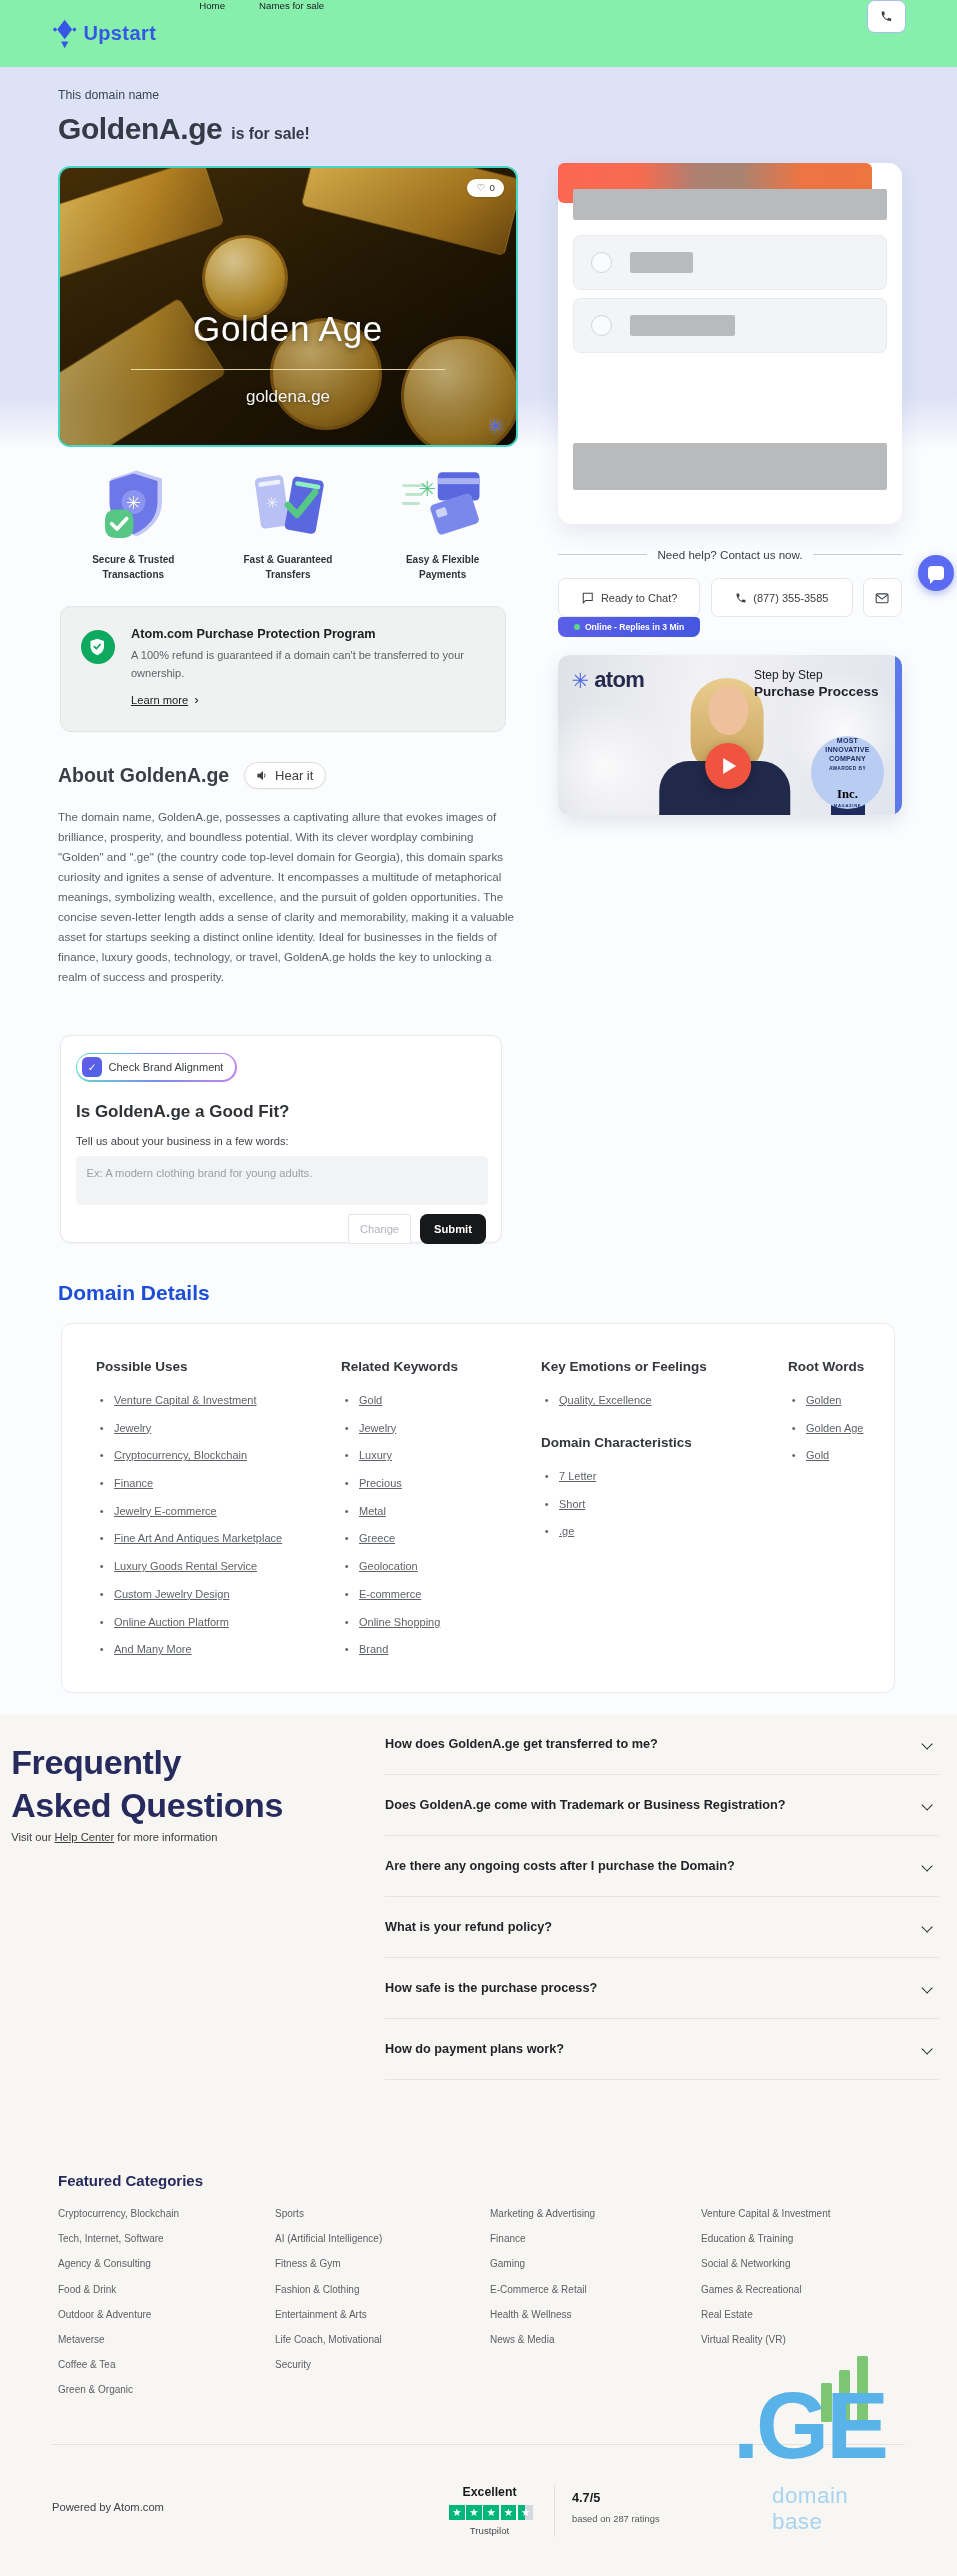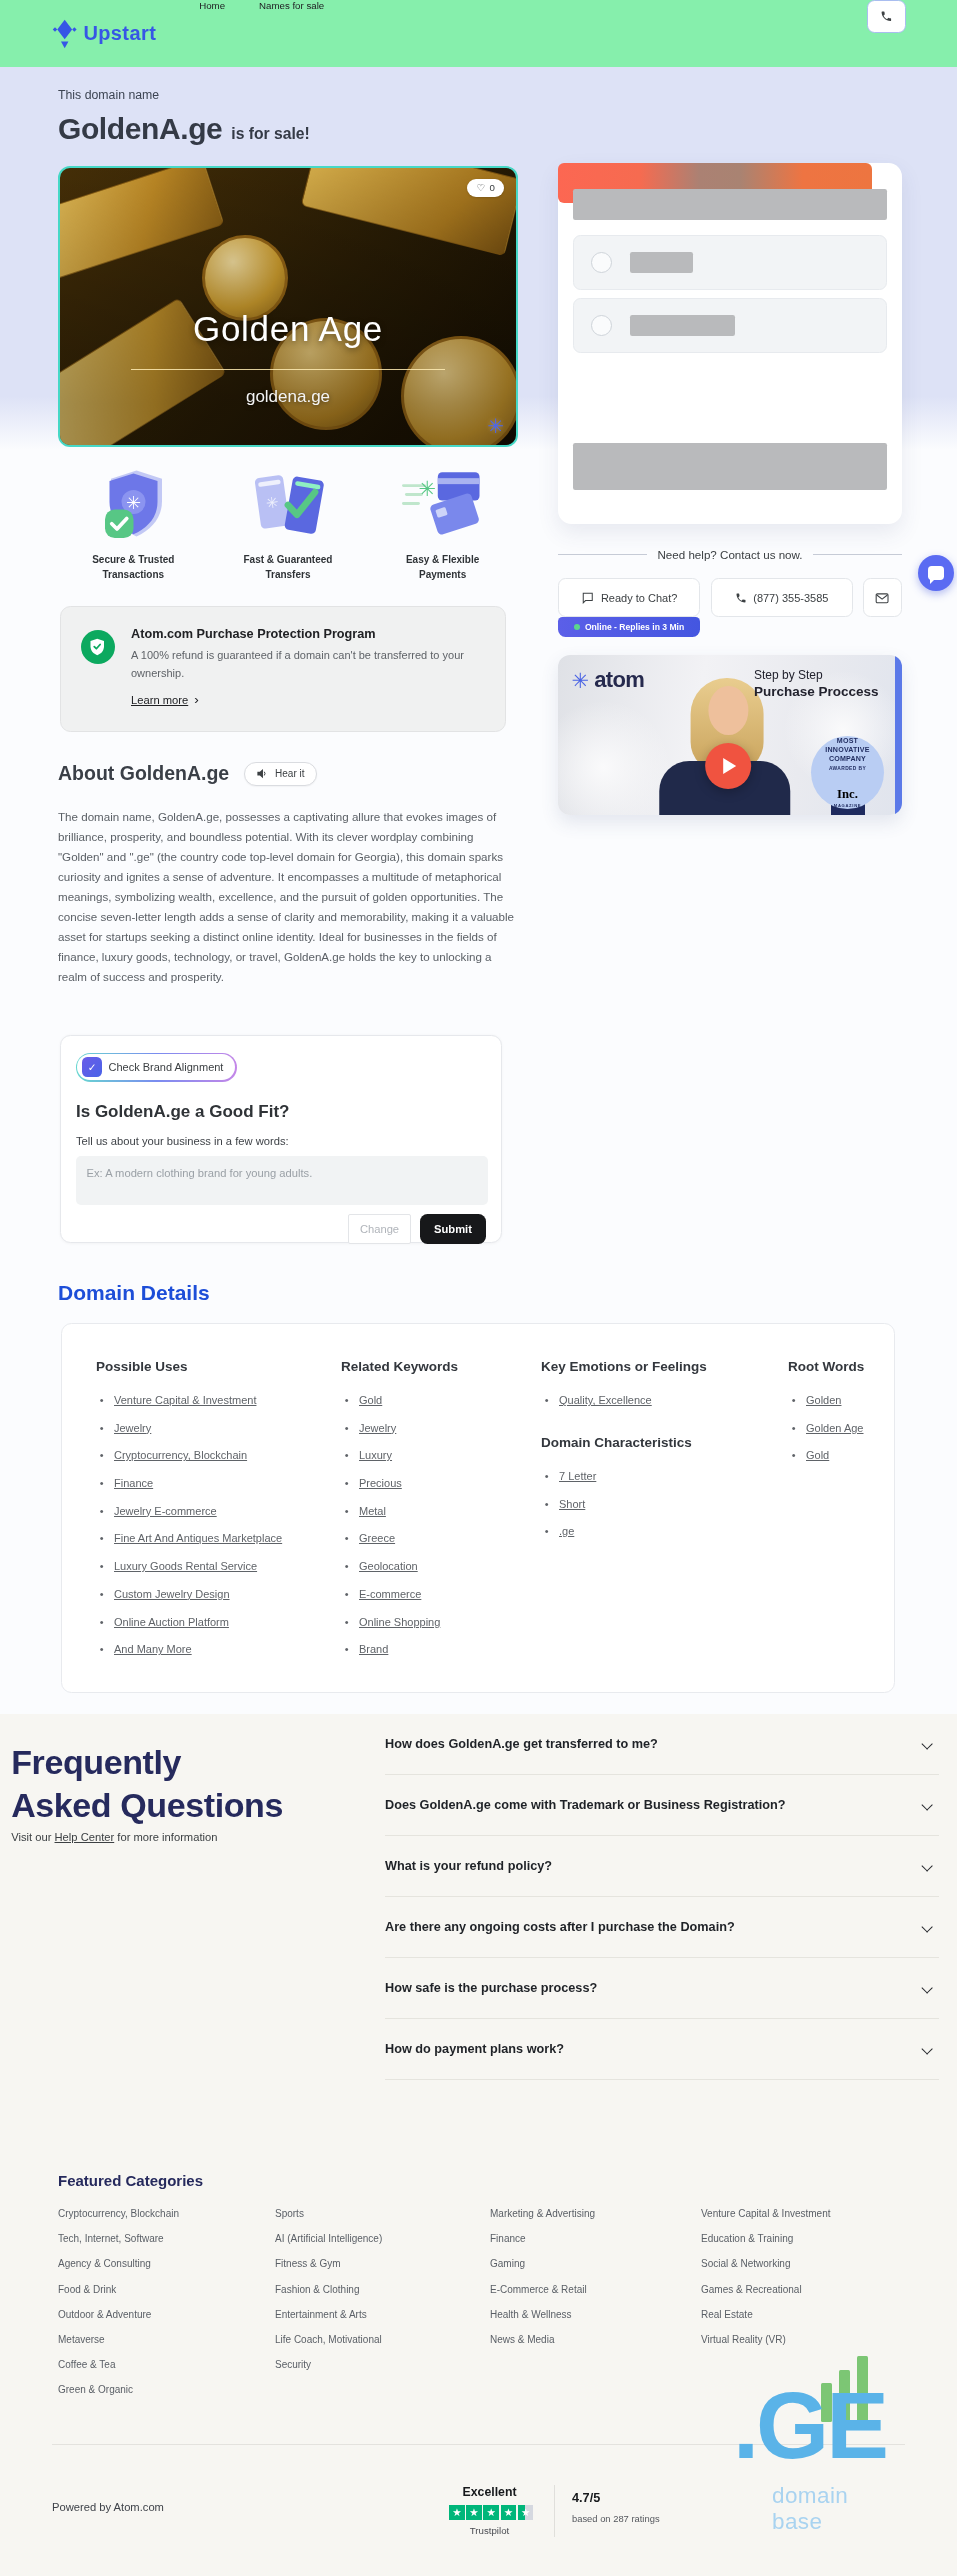--- a/index.html
+++ b/index.html
@@ -95,21 +95,21 @@
   .p-badge{width:34px;height:34px;border-radius:50%;background:#0ca95f;display:flex;align-items:center;justify-content:center;flex:none;margin-top:3px}
   .p-title{font-size:12.7px;font-weight:700;color:#202124}
   .p-body{margin-top:6.7px;font-size:11px;color:#5f6368;line-height:1.6;max-width:352px}
   .p-link{margin-top:10.5px;display:flex;align-items:center;gap:6px;font-size:11.2px;color:#202124;cursor:pointer}
   .p-link .lm{text-decoration:underline}
   .p-link .ch{font-size:13.5px;line-height:1}
 
   
   .about-head{position:absolute;left:58px;top:762px;display:flex;align-items:center;gap:15px}
   .about-title{font-size:19.5px;font-weight:700;color:#3a3f47}
-  .hear-btn{display:flex;align-items:center;gap:6px;border:0.7px solid #dadce0;border-radius:13.5px;background:#fff;padding:5.2px 11.2px;font-size:10px;color:#3c4043;cursor:pointer;box-shadow:0 0.7px 1.5px rgba(0,0,0,.05)}
+  .hear-btn{display:flex;align-items:center;gap:6px;border:0.7px solid #dadce0;border-radius:13.5px;background:#fff;padding:5.2px 11.2px;font-size:13px;color:#3c4043;cursor:pointer;box-shadow:0 0.7px 1.5px rgba(0,0,0,.05)}
   .about-para{position:absolute;left:58px;top:807px;width:464px;font-size:11.6px;line-height:1.73;color:#5b6066}
 
   
   .fit-card{position:absolute;left:60px;top:1035px;width:442px;height:208px;background:#fff;border:0.7px solid #e6e8ec;border-radius:10.5px;box-shadow:0 0.7px 3px rgba(0,0,0,.04)}
   .fit-pill-wrap{position:absolute;left:15px;top:16.5px;padding:1.1px;border-radius:16.5px;background:linear-gradient(90deg,#67d7d0,#7a8cf0,#c487e8);cursor:pointer}
   .fit-pill{background:#fff;border-radius:15.7px;padding:3.7px 12px 3.7px 5.2px;display:flex;align-items:center;gap:6.7px}
   .fit-pill .chk{width:19.5px;height:19.5px;border-radius:5.2px;background:linear-gradient(135deg,#6a5ce8,#4a63e8);color:#fff;font-size:10.5px;display:flex;align-items:center;justify-content:center}
   .fit-pill .lbl{font-size:11px;color:#3c4043}
   .fit-h{position:absolute;left:15px;top:66px;font-size:17px;font-weight:800;color:#2f3337}
   .fit-sub{position:absolute;left:15px;top:99px;font-size:11.2px;color:#3f4348}
@@ -465,25 +465,25 @@
     <div class="faq-list">
       <div class="faq-row">
         <span class="faq-q">How does GoldenA.ge get transferred to me?</span>
         <span class="chev"></span>
       </div>
       <div class="faq-row">
         <span class="faq-q">Does GoldenA.ge come with Trademark or Business Registration?</span>
         <span class="chev"></span>
       </div>
       <div class="faq-row">
+        <span class="faq-q">Are there any ongoing costs after I purchase the Domain?</span>
+        <span class="chev"></span>
+      </div>
+      <div class="faq-row">
         <span class="faq-q">What is your refund policy?</span>
-        <span class="chev"></span>
-      </div>
-      <div class="faq-row">
-        <span class="faq-q">Are there any ongoing costs after I purchase the Domain?</span>
         <span class="chev"></span>
       </div>
       <div class="faq-row">
         <span class="faq-q">How safe is the purchase process?</span>
         <span class="chev"></span>
       </div>
       <div class="faq-row">
         <span class="faq-q">How do payment plans work?</span>
         <span class="chev"></span>
       </div>

